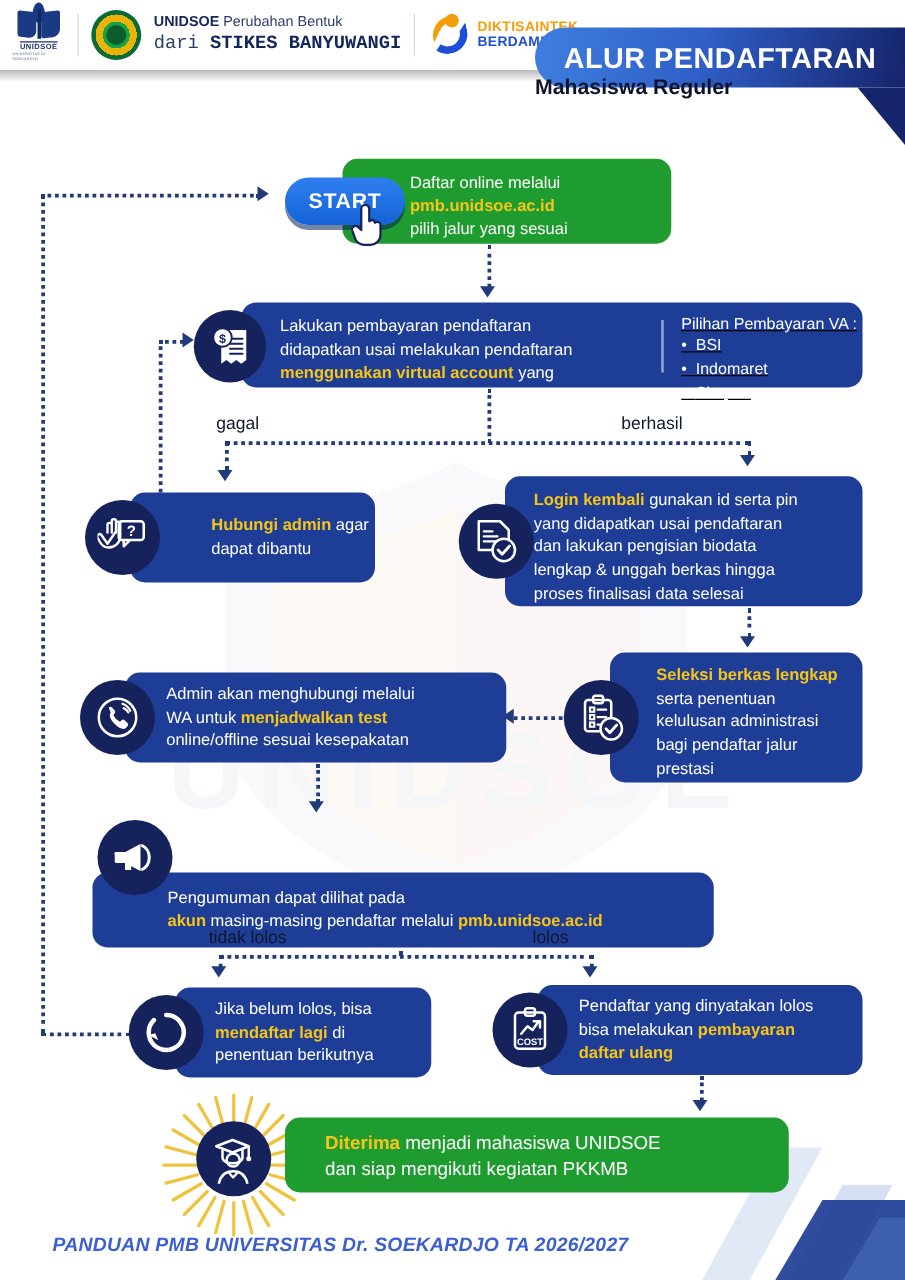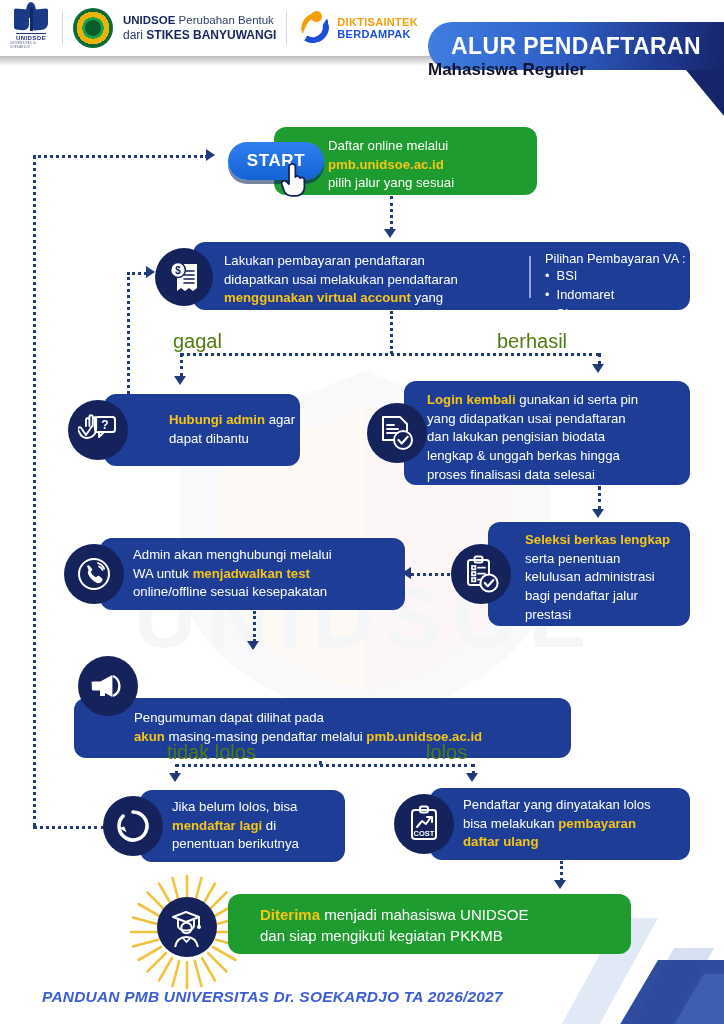--- a/index.html
+++ b/index.html
@@ -49,21 +49,21 @@
   .logo-unidsoe .nm2{ font-size:3px; color:#5a6a93; letter-spacing:.2px;}
   .vdiv{ width:1px; height:34px; background:#d4d8e4; }
   .seal{ width:40px; height:40px; border-radius:50%; background:
       radial-gradient(circle at 50% 50%, #16a34a 0 38%, #eab308 38% 58%, #0a6b35 58% 74%, #eab308 74% 100%);
     position:relative; }
   .seal:after{ content:""; position:absolute; left:12px; top:12px; width:16px; height:16px;
     border-radius:50%; background:#0b5e2c; }
   .hdr-txt{ line-height:1.25; }
   .hdr-txt .l1{ font-size:11.5px; color:#2d3d6b;}
   .hdr-txt .l1 b{ color:#15265c; font-weight:700;}
-  .hdr-txt .l2{ font-size:12px; color:#2d3d6b;}
+  .hdr-txt .l2{ font-size:15px; color:#2d3d6b;font-family:Liberation Mono, monospace;}
   .hdr-txt .l2 b{ color:#15265c; font-weight:700;}
   .dikti{ display:flex; align-items:center; gap:6px; }
   .dikti-ico{ width:34px; height:34px; position:relative;}
   .dikti-ico .arc{ position:absolute; left:1px; top:10px; width:32px; height:22px;
     border:6px solid #1d4ed8; border-top-color:transparent; border-left-color:transparent;
     border-radius:0 0 24px 24px; transform:rotate(-12deg);}
   .dikti-ico .ball{ position:absolute; left:14px; top:0px; width:11px; height:11px; border-radius:50%;
     background:#f59e0b;}
   .dikti-ico .swoosh{position:absolute; left:2px; top:4px; width:20px; height:16px;
     border:5px solid #f59e0b; border-right-color:transparent; border-bottom-color:transparent;
@@ -105,21 +105,21 @@
   }
 
   
   .dot-h{ position:absolute; height:0; border-top:3px dotted #203a7a; z-index:3; }
   .dot-v{ position:absolute; width:0; border-left:3px dotted #203a7a; z-index:3; }
   .arr{ position:absolute; width:0; height:0; z-index:3;}
   .arr.down{ border-left:6px solid transparent; border-right:6px solid transparent; border-top:9px solid #203a7a;}
   .arr.left{ border-top:6px solid transparent; border-bottom:6px solid transparent; border-right:9px solid #203a7a;}
   .arr.right{ border-top:6px solid transparent; border-bottom:6px solid transparent; border-left:9px solid #203a7a;}
 
-  .branch-lbl{ position:absolute; font-size:20px; color:#4d7c0f; z-index:4; }
+  .branch-lbl{ position:absolute; font-size:14px; color:#0f172a; z-index:4; }
 
   
   .start-btn{
     position:absolute; z-index:8; width:96px; height:38px; border-radius:19px;
     background:linear-gradient(180deg,#2f7ff0,#1463d6);
     box-shadow:0 4px 0 rgba(8,32,82,.55);
     display:flex; align-items:center; justify-content:center;
     color:#fff; font-size:17px; font-weight:800; letter-spacing:.6px;
   }
   .cursor-ico{ position:absolute; z-index:9; }
@@ -228,21 +228,21 @@
   <div class="dot-v" style="left:390px; top:196px; height:34px;"></div>
   <div class="arr down" style="left:384px; top:229px;"></div>
 
   <div class="fbox navy" style="left:193px; top:242px; width:497px; height:68px;">
     <div class="ftxt" style="position:absolute; left:31px; top:10px; width:300px;">
       <div>Lakukan pembayaran pendaftaran</div>
       <div>didapatkan usai melakukan pendaftaran</div>
       <div><b>menggunakan virtual account</b><span class="w"> yang</span></div>
     </div>
     <div class="va-sep" style="left:336px; top:14px; height:42px;"></div>
-    <div style="position:absolute; left:352px; top:9px;">
+    <div style="position:absolute; left:352px; top:9px;text-decoration:underline;">
       <div class="va-title">Pilihan Pembayaran VA :</div>
       <div class="va-li">•&nbsp;&nbsp;<span>BSI</span></div>
       <div class="va-li">•&nbsp;&nbsp;<span>Indomaret</span></div>
       <div class="va-li">•&nbsp;&nbsp;<span>Shopee</span></div>
     </div>
   </div>
   <div class="icon-circle" style="left:155px; top:248px; width:58px; height:58px;">
     <svg width="34" height="34" viewBox="0 0 34 34">
       <path d="M13 4 h17 v24 l-4 3 -4-3 -4 3 -4-3 -4 3 V4 Z" fill="#fff"></path>
       <g stroke="#16225c" stroke-width="1.6" stroke-linecap="round">

